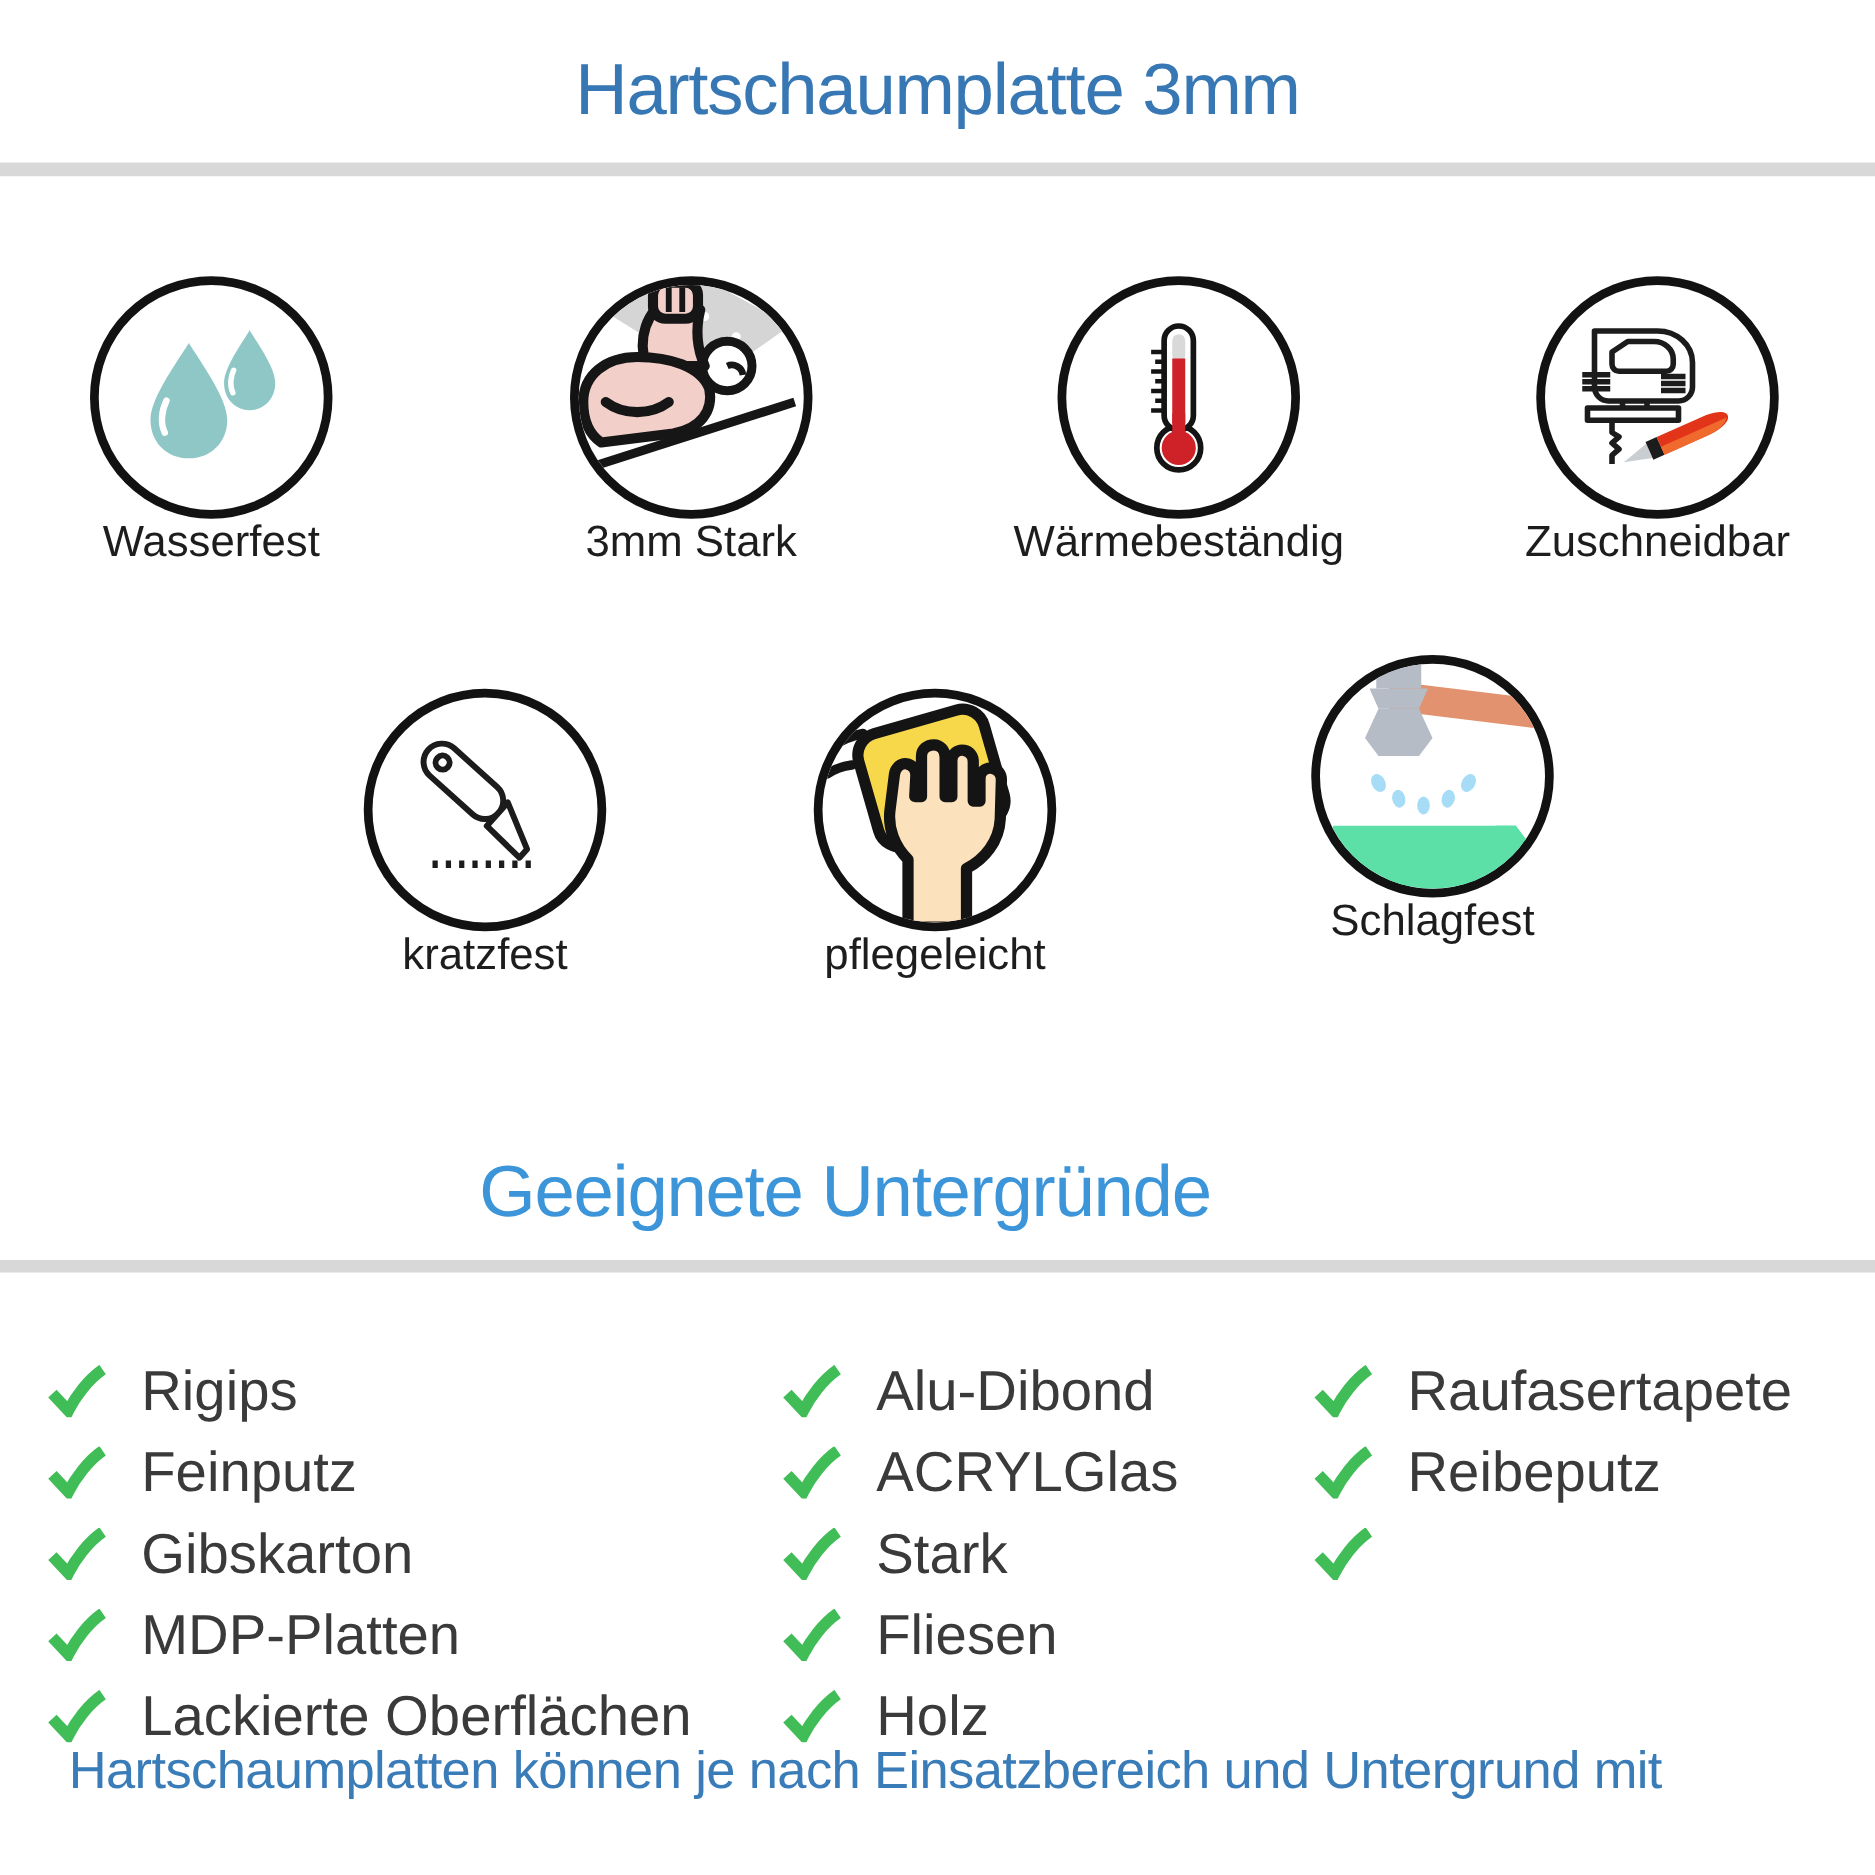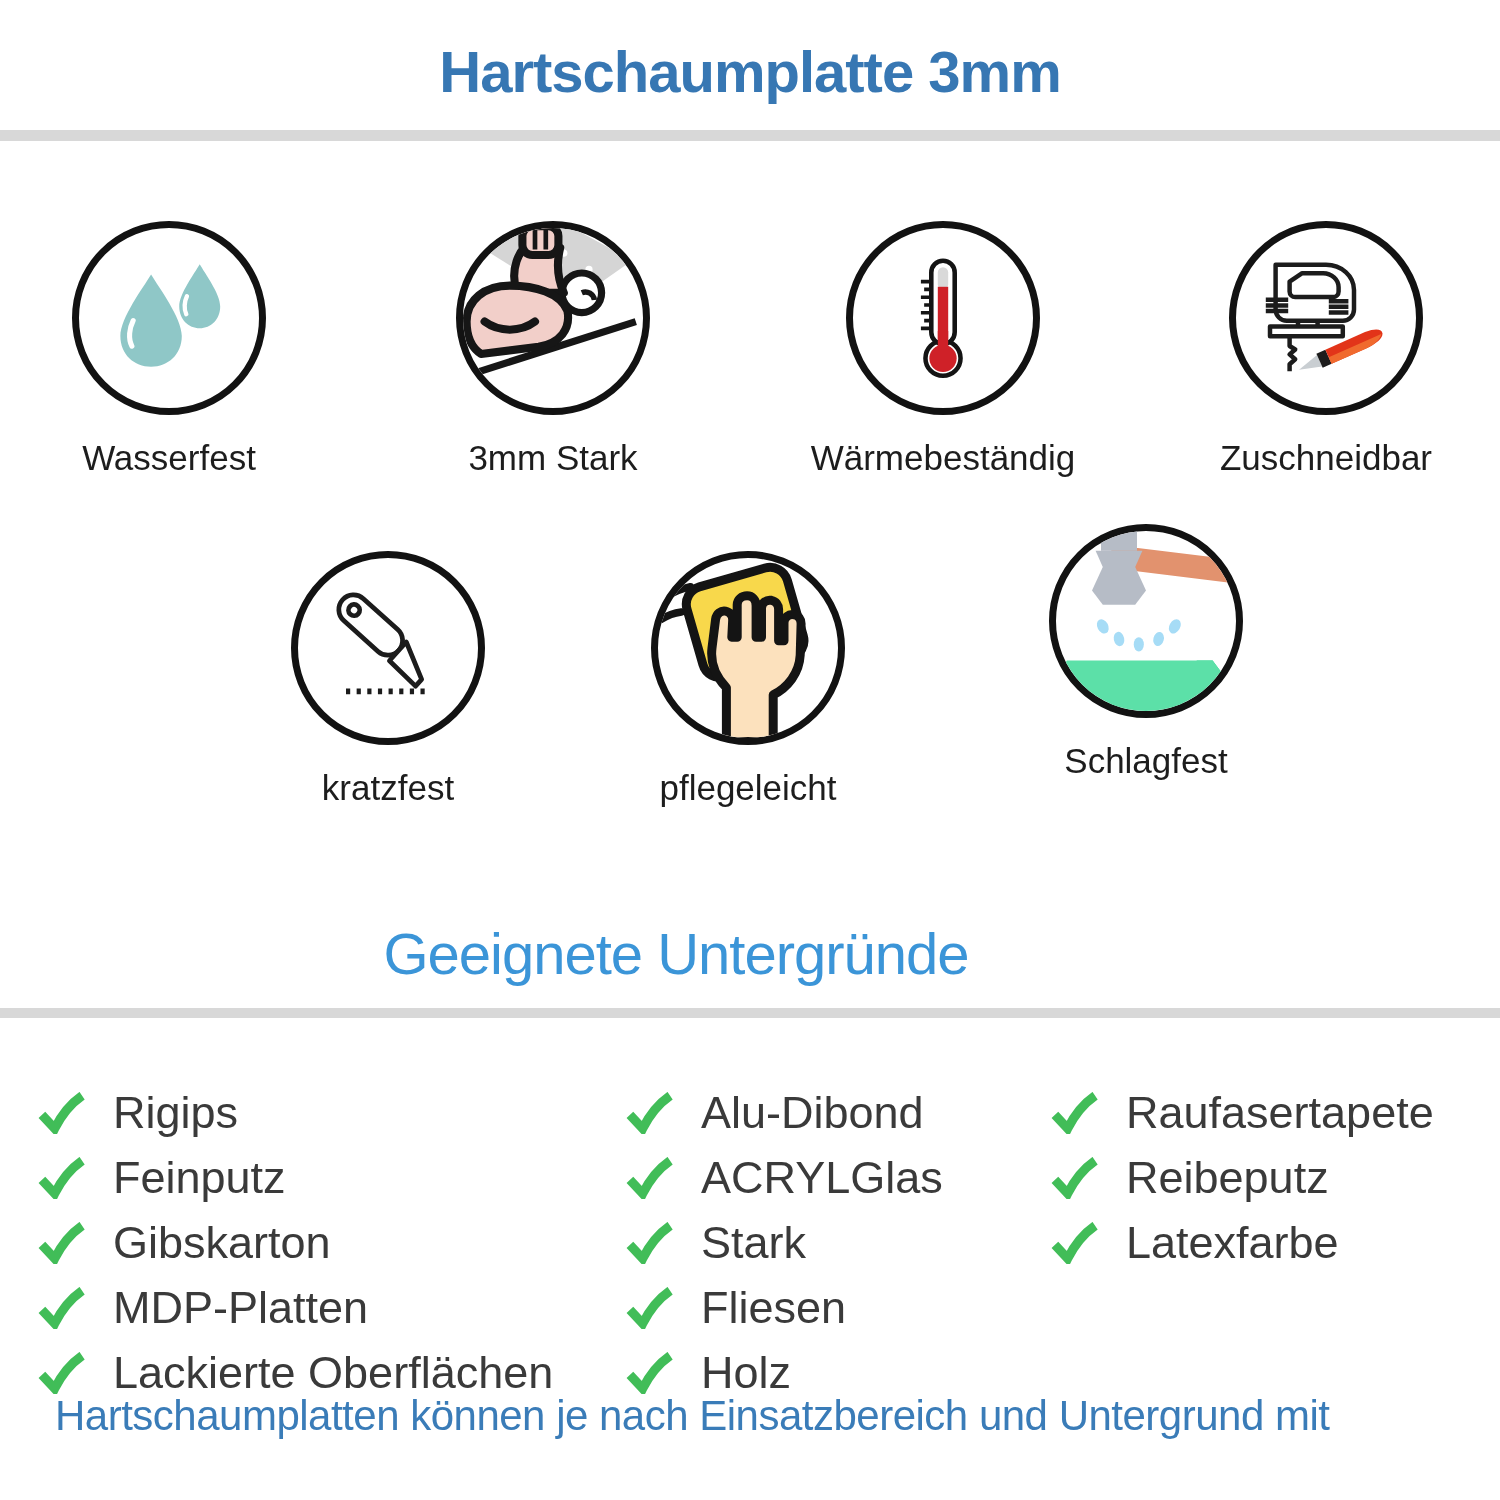--- a/index.html
+++ b/index.html
@@ -2,36 +2,36 @@
 <html><head>
 <meta charset="utf-8">
 <style>
   html,body{margin:0;padding:0;}
   body{
     width:1500px;height:1500px;position:relative;background:#ffffff;
     font-family:"Liberation Sans", sans-serif;overflow:hidden;
   }
   .title{
     position:absolute;left:0;top:38px;width:1500px;text-align:center;
-    font-size:58px;letter-spacing:-1px;color:#3777b3;font-weight:700;
+    font-size:58px;letter-spacing:-1px;color:#3777b3;font-weight:400;
   }
   .heading2{
     position:absolute;left:0;top:920px;width:1352px;text-align:center;
     font-size:58px;letter-spacing:-1px;color:#3b95d8;font-weight:400;
   }
   .divider{position:absolute;left:0;width:1500px;height:11px;background:#d8d8d8;}
   .divider.d1{top:130px;}
   .divider.d2{top:1008px;height:10px;}
 
   .feature{position:absolute;width:380px;display:flex;flex-direction:column;align-items:center;}
   .circle{
     width:194px;height:194px;box-sizing:border-box;border:7px solid #121212;border-radius:50%;
     background:#fff;display:flex;align-items:center;justify-content:center;overflow:hidden;flex:0 0 auto;
   }
-  .feature-label{margin-top:24px;font-size:35px;color:#1d1d1d;line-height:1.1;white-space:nowrap;}
+  .feature-label{font-size:35px;color:#1d1d1d;line-height:1.1;white-space:nowrap;}
 
   .col{position:absolute;top:1074px;display:flex;flex-direction:column;}
   .col1{left:38px;} .col2{left:626px;} .col3{left:1051px;}
   .sub-item{display:flex;align-items:center;height:53px;gap:27px;margin-top:12px;}
   .sub-item .chk{flex:0 0 auto;}
   .sub-label{font-size:45px;color:#3a3a3a;white-space:nowrap;}
 
   .footer{
     position:absolute;left:55px;top:1392px;color:#3a7cb8;font-size:42px;
     line-height:47px;letter-spacing:-0.5px;white-space:nowrap;font-weight:400;
@@ -267,19 +267,18 @@
   <div class="sub-item">
     <svg class="chk" width="48" height="42">
         <use href="#check"></use>
       </svg>
     <span class="sub-label">Reibeputz</span>
   </div>
   <div class="sub-item">
     <svg class="chk" width="48" height="42">
         <use href="#check"></use>
       </svg>
-    <span class="sub-label">Latexfarbe</span>
   </div>
 </div>
 
 <div class="footer">
   <div>Hartschaumplatten können je nach Einsatzbereich und Untergrund mit</div>
 </div>
 
 </body></html>

